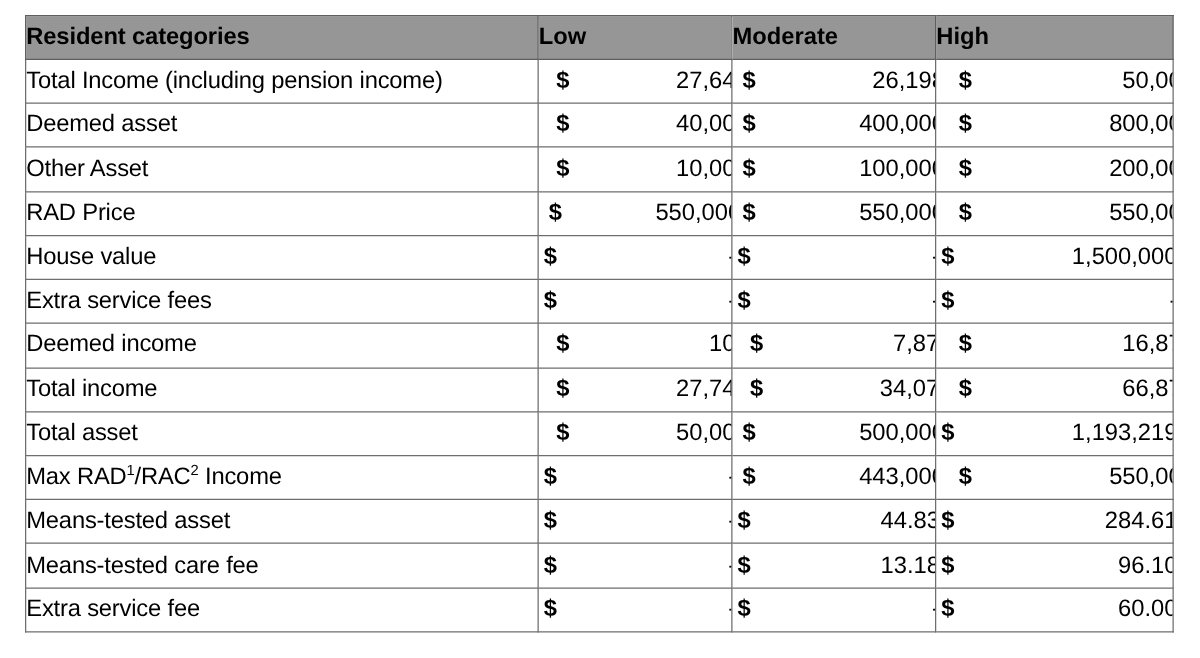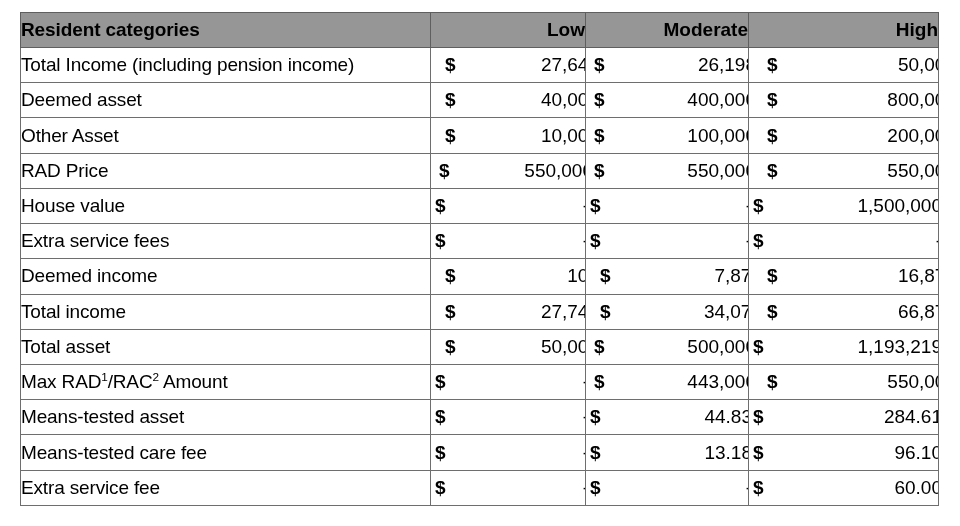--- a/index.html
+++ b/index.html
@@ -57,21 +57,21 @@
     height: 34px;
     border-color: #5f5f5f;
   }
   th.h-label {
     text-align: left;
     padding-left: 7px;
     font-size: 19.5px;
     letter-spacing: -0.1px;
   }
   th.h-col {
-    text-align: right;
+    text-align: left;
     font-size: 19.5px;
   }
 
   
   tbody tr { height: 35px; }
 
   td.label-cell {
     text-align: left;
     padding-left: 7px;
     font-size: 19px;
@@ -313,21 +313,21 @@
             </div>
           </td>
           <td class="money-cell">
             <div class="money edge pad-4">
               <span class="sym">$</span>
               <span class="amt">1,193,219</span>
             </div>
           </td>
         </tr>
         <tr>
-          <td class="label-cell"><span>Max RAD</span><sup>1</sup><span>/RAC</span><sup>2</sup><span> Amount</span></td>
+          <td class="label-cell"><span>Max RAD</span><sup>1</sup><span>/RAC</span><sup>2</sup><span> Income</span></td>
           <td class="money-cell">
             <div class="money edge pad-4">
               <span class="sym">$</span>
               <span class="amt">-</span>
             </div>
           </td>
           <td class="money-cell">
             <div class="money edge pad-2">
               <span class="sym">$</span>
               <span class="amt">443,000</span>

